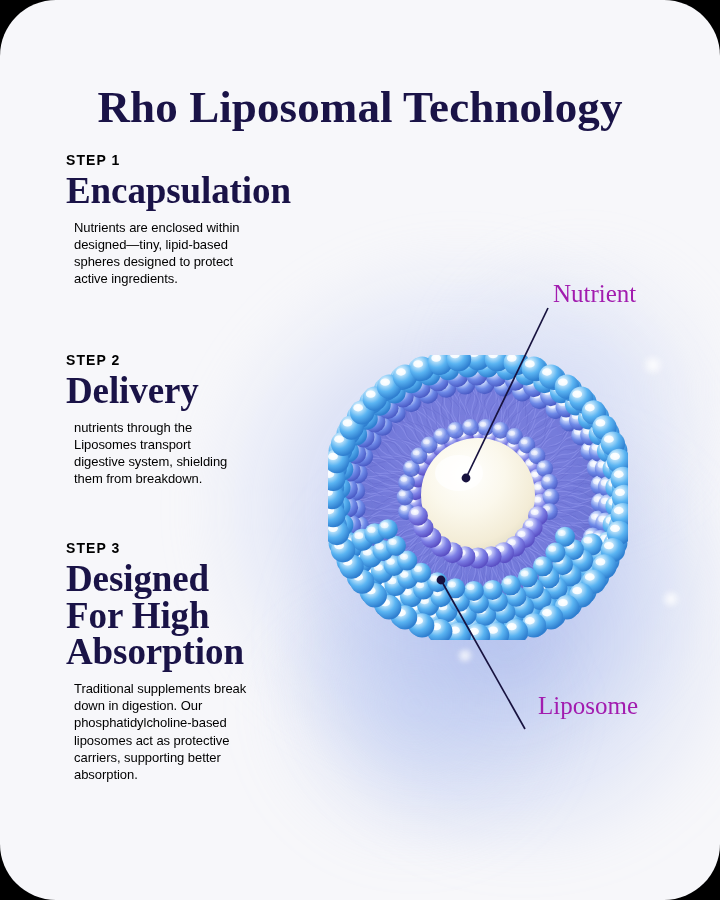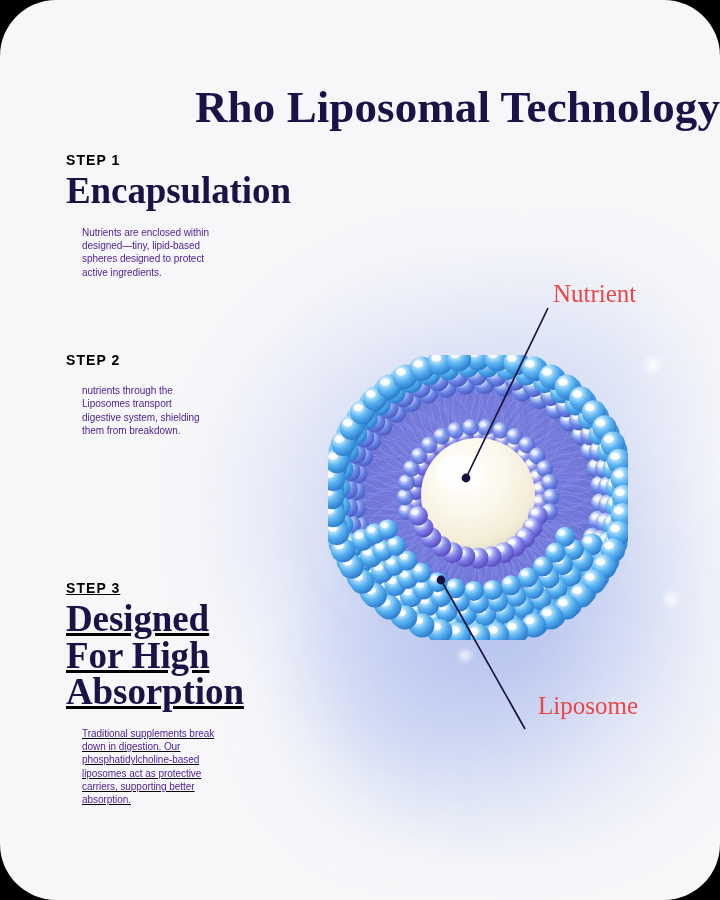--- a/index.html
+++ b/index.html
@@ -31,49 +31,49 @@
   #glowD{left:250px;top:600px;width:330px;height:260px;
     background:radial-gradient(circle at 50% 40%,
       rgba(175,192,240,.34) 0%, rgba(247,247,250,0) 72%);
     filter:blur(24px);}
   .spark{position:absolute;border-radius:50%;
     background:radial-gradient(circle,rgba(255,255,255,.95) 0%,rgba(255,255,255,0) 70%);
     filter:blur(2px);pointer-events:none;}
 
   
   #title{
-    position:absolute; left:0; top:52px; width:720px; text-align:right;
+    position:absolute; left:0; top:52px; width:720px; text-align:center;
     font-family:"Liberation Serif",serif; font-size:45px; line-height:1.12;
     letter-spacing:.1px; color:#1a1347; white-space:nowrap;
   }
 
   .step{position:absolute;left:66px;width:268px;}
   #step1{top:152px;}
   #step2{top:352px;}
-  #step3{top:580px;text-decoration:underline;}
+  #step3{top:540px;}
 
   .step-kicker{
     font-size:14px; font-weight:700; letter-spacing:1.05px;
     color:#000000; text-transform:uppercase; margin:0 0 5px 0;
   }
   .step-head{
     font-family:"Liberation Serif",serif; color:#1a1347;
     font-size:37px; line-height:.99; margin:0 0 9px 0; letter-spacing:-.1px;
   }
   .step-head span{display:block;}
   .step-body{
-    font-size:10px; line-height:1.33; color:#4c1d95;
-    margin:16px; letter-spacing:-.05px;
+    font-size:13px; line-height:1.33; color:#000000;
+    margin:8px; letter-spacing:-.05px;
   }
   .step-body span{display:block;}
 
   
   .callout{
     position:absolute; font-family:"Liberation Serif",serif;
-    font-size:25px; color:#ef4444; white-space:nowrap;
+    font-size:25px; color:#a21caf; white-space:nowrap;
   }
   #lbl-nutrient{left:553px;top:280px;}
   #lbl-liposome{left:538px;top:692px;}
 
   #leaders{position:absolute;left:0;top:0;width:720px;height:900px;
            pointer-events:none;}
 
   
   #lipo{position:absolute;left:328px;top:355px;width:300px;height:285px;}
   #lipo svg{display:block;}
@@ -1057,20 +1057,23 @@
     <p class="step-body">
       <span>Nutrients are enclosed within</span>
       <span>designed—tiny, lipid-based</span>
       <span>spheres designed to protect</span>
       <span>active ingredients.</span>
     </p>
   </section>
 
   <section class="step" id="step2">
     <div class="step-kicker">STEP 2</div>
+    <h2 class="step-head">
+      <span>Delivery</span>
+    </h2>
     <p class="step-body">
       <span>nutrients through the</span>
       <span>Liposomes transport</span>
       <span>digestive system, shielding</span>
       <span>them from breakdown.</span>
     </p>
   </section>
 
   <section class="step" id="step3">
     <div class="step-kicker">STEP 3</div>

